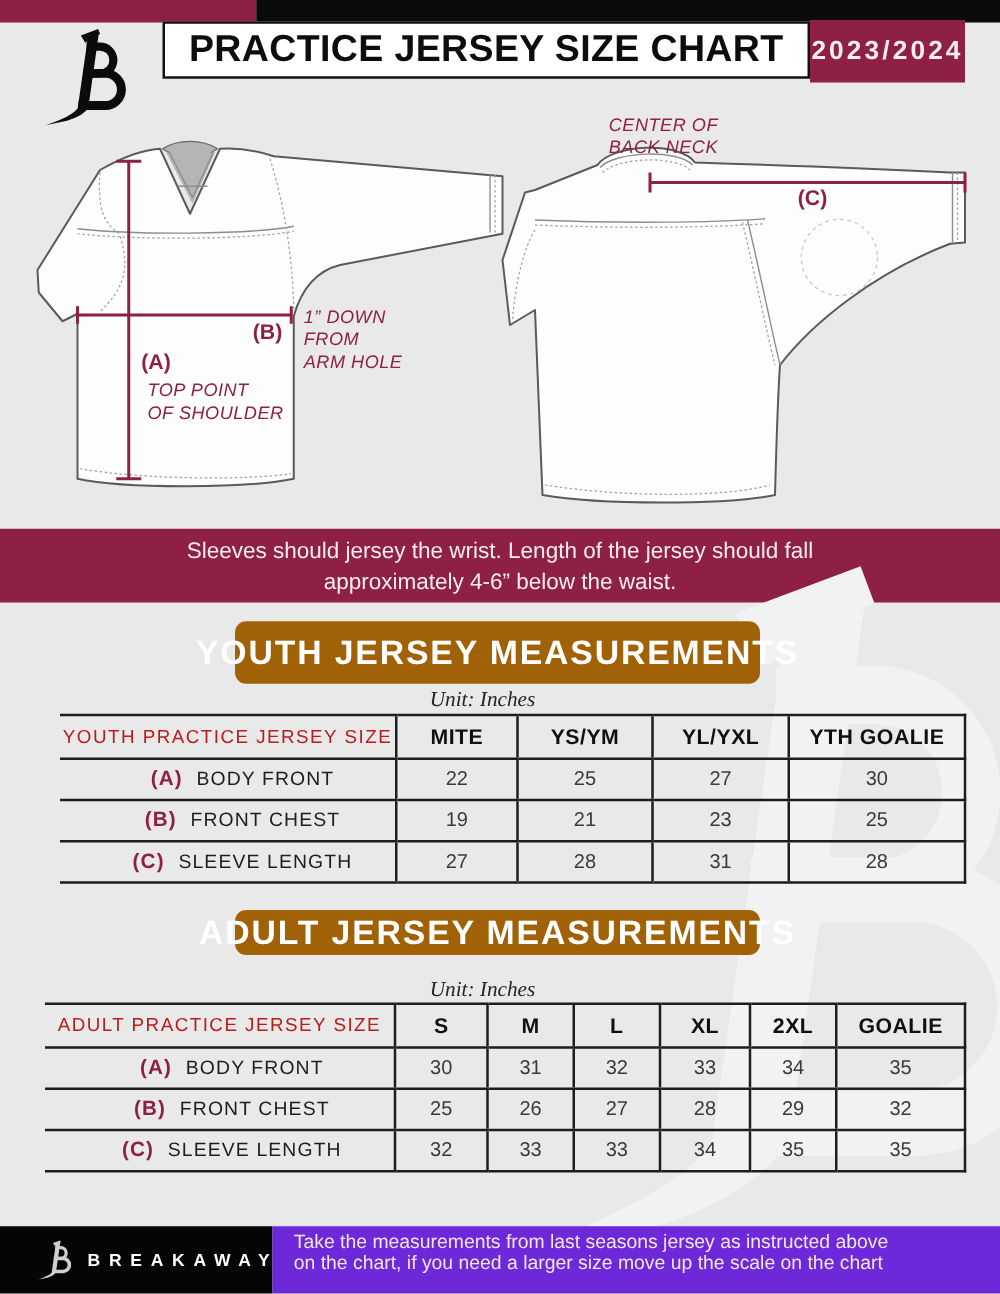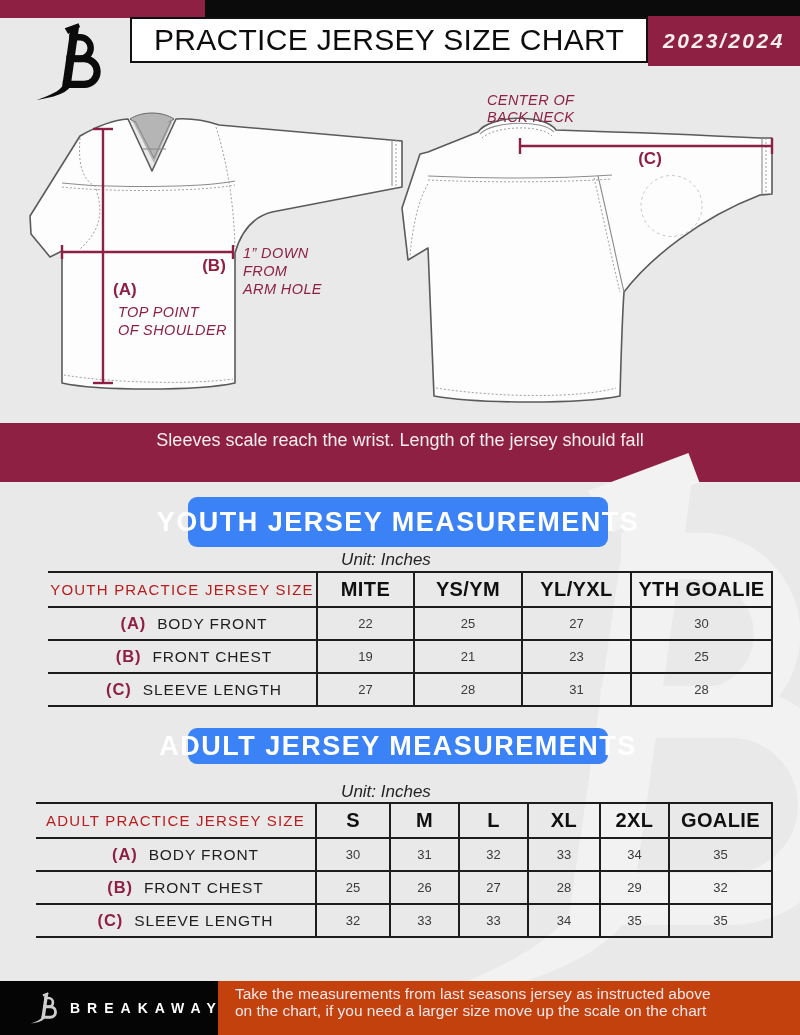--- a/index.html
+++ b/index.html
@@ -10,74 +10,74 @@
   }
   
   .stripe-maroon { position:absolute; left:0; top:0; width:205px; height:18px; background:#8e2043; }
   .stripe-black  { position:absolute; left:205px; top:0; width:595px; height:18px; background:#0b0b0b; }
   .brand-logo-header { position:absolute; left:28px; top:23px; width:74px; height:80px; color:#0b0b0b; }
   .title-box {
     position:absolute; left:130px; top:17px; width:518px; height:46px;
     background:#ffffff; border:2px solid #101010;
     display:flex; align-items:center; justify-content:center;
   }
-  .title-box span { font-size:30px; font-weight:400; color:#0d0d0d; letter-spacing:.3px; white-space:nowrap; }
+  .title-box span { font-size:30px; font-weight:700; color:#0d0d0d; letter-spacing:.3px; white-space:nowrap; }
   .season-box {
-    position:absolute; left:648px; top:16px; width:152px; height:50px; background:#8e2043;
-    display:flex; align-items:center; justify-content:center;font-style:italic;
+    position:absolute; left:648px; top:16px; width:124px; height:50px; background:#8e2043;
+    display:flex; align-items:center; justify-content:center;
   }
   .season-box span { color:#f5edf0; font-size:21px; font-weight:800; letter-spacing:2.5px; white-space:nowrap; }
   
   .front-svg { position:absolute; left:18px;  top:95px; width:390px; height:312px; }
   .back-svg  { position:absolute; left:400px; top:88px; width:390px; height:317px; }
   .jersey-outline { fill:#fdfdfd; stroke:#5a5a5a; stroke-width:1.6; stroke-linejoin:round; }
   .seam   { fill:none; stroke:#8c8c8c; stroke-width:1.1; }
   .stitch { fill:none; stroke:#a0a0a0; stroke-width:1; stroke-dasharray:2 2; }
   .faint  { fill:none; stroke:#c6c6c6; stroke-width:1; stroke-dasharray:3 3; }
   .mline  { stroke:#8e2043; stroke-width:2.4; fill:none; }
   .anno-bold   { font-family:"Liberation Sans",sans-serif; font-size:17px; font-weight:800; fill:#8e2043; }
   .anno-italic { font-family:"Liberation Sans",sans-serif; font-size:14.5px; font-style:italic; fill:#8e2043; letter-spacing:.4px; }
   
   .notice {
     position:absolute; left:0; top:423px; width:800px; height:59px; background:#8e2043;
     text-align:center; padding-top:5px;
   }
   .notice div { color:#f6edf0; font-size:18px; line-height:25px; font-weight:400; }
   
   .sec-box {
-    position:absolute; left:188px; width:420px; height:50px; background:#3b82f6; border-radius:9px;
+    position:absolute; left:188px; width:420px; height:50px; background:#a16207; border-radius:9px;
     display:flex; align-items:center; justify-content:center;
   }
   .sec-box span { color:#ffffff; font-size:27px; font-weight:800; letter-spacing:1.5px; white-space:nowrap; }
-  .unit { position:absolute; left:0; width:772px; text-align:center; font-style:italic; font-size:17px; color:#242424; font-weight:500; }
+  .unit { position:absolute; left:0; width:772px; text-align:center; font-style:italic; font-size:17px; color:#242424; font-weight:500;font-family:Liberation Serif, serif; }
   
   table { border-collapse:collapse; table-layout:fixed; position:absolute; background:transparent; }
   th, td { font-family:"Liberation Sans",sans-serif; text-align:center; vertical-align:middle; }
   tr > *:not(:first-child) { border-left:2.5px solid #1d1d1d; }
   tr > *:last-child { border-right:2.5px solid #1d1d1d; }
   thead th { border-top:2.5px solid #1d1d1d; border-bottom:2.5px solid #1d1d1d; height:35px; }
   tbody td { border-bottom:2.5px solid #1d1d1d; height:33px; }
   th.hlbl { font-size:15px; font-weight:400; letter-spacing:1.2px; color:#b91c1c; }
-  th.hsz  { font-size:20px; font-weight:700; color:#101010; letter-spacing:.4px; }
-  td.vcell { font-size:13px; color:#3a3a3a; }
+  th.hsz  { font-size:17px; font-weight:700; color:#101010; letter-spacing:.4px; }
+  td.vcell { font-size:16px; color:#3a3a3a; }
   td.rowlab { text-align:center; font-size:15.5px; color:#1e1e1e; letter-spacing:.9px; }
   .yt td.rowlab { padding-left:24px; }
   .at td.rowlab { padding-left:20px; }
   .rk { color:#8e2043; font-weight:800; font-size:16.5px; margin-right:11px; }
   
   .watermark { position:absolute; left:330px; top:452px; width:520px; height:582px; color:#f2f2f3; }
   
   .footer-black {
     position:absolute; left:0; top:981px; width:218px; height:54px; background:#050505;
     display:flex; align-items:center; padding-left:28px;justify-content:space-between;
   }
   .footer-logo { width:29px; height:33px; color:#cfcfcf; flex:0 0 auto; }
   .footer-brand { color:#ffffff; font-size:14px; font-weight:700; letter-spacing:7px; margin-left:13px; white-space:nowrap; }
   .footer-maroon {
-    position:absolute; left:218px; top:981px; width:582px; height:54px; background:#c2410c;
+    position:absolute; left:218px; top:981px; width:582px; height:54px; background:#6d28d9;
     padding:4px 8px 0 17px;
   }
   .footer-maroon div { color:#f2e6ea; font-size:15.5px; line-height:17.3px; white-space:nowrap; }
 </style>
 </head>
 <body>
 
 <div class="page">
 
   <svg width="0" height="0" style="position:absolute" aria-hidden="true">
@@ -150,21 +150,22 @@
 
     <path class="mline" d="M120,58 L372,58"></path>
     <path class="mline" d="M120,50 L120,66"></path>
     <path class="mline" d="M372,50 L372,66"></path>
     <text class="anno-bold" x="250" y="76" text-anchor="middle">(C)</text>
     <text class="anno-italic" x="87" y="17">CENTER OF</text>
     <text class="anno-italic" x="87" y="34">BACK NECK</text>
   </svg>
 
   <div class="notice">
-    <div>Sleeves scale reach the wrist. Length of the jersey should fall</div>
+    <div>Sleeves should jersey the wrist. Length of the jersey should fall</div>
+    <div>approximately 4-6” below the waist.</div>
   </div>
 
   <svg class="watermark" viewBox="0 0 100 112">
       <use href="#bk-logo"></use>
     </svg>
 
   <div class="sec-box" style="top:497px">
     <span>YOUTH JERSEY MEASUREMENTS</span>
   </div>
   <div class="unit" style="top:550px">Unit: Inches</div>

